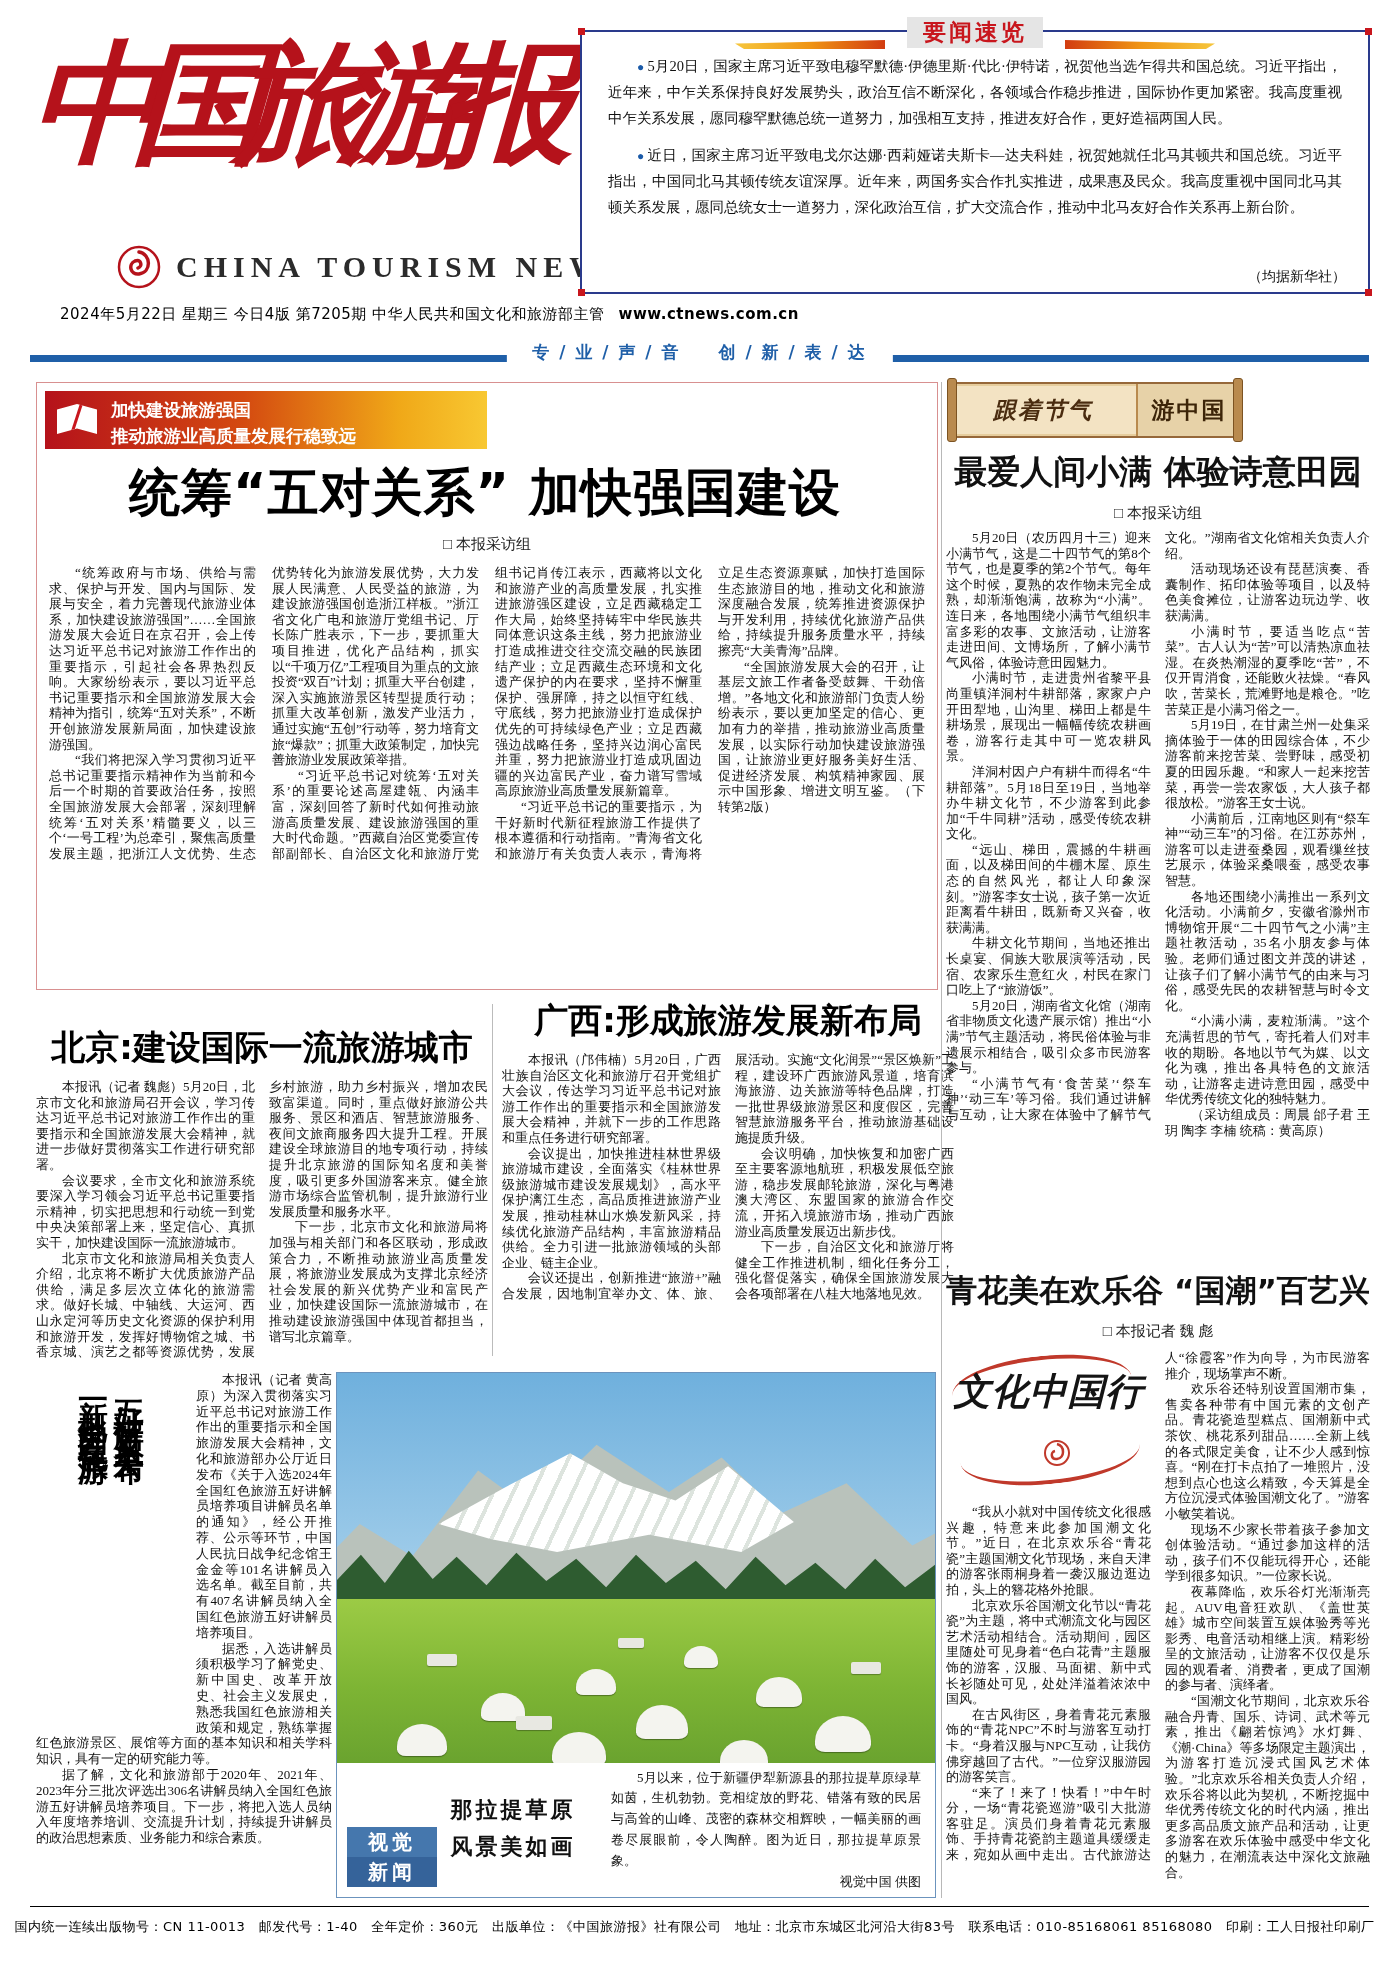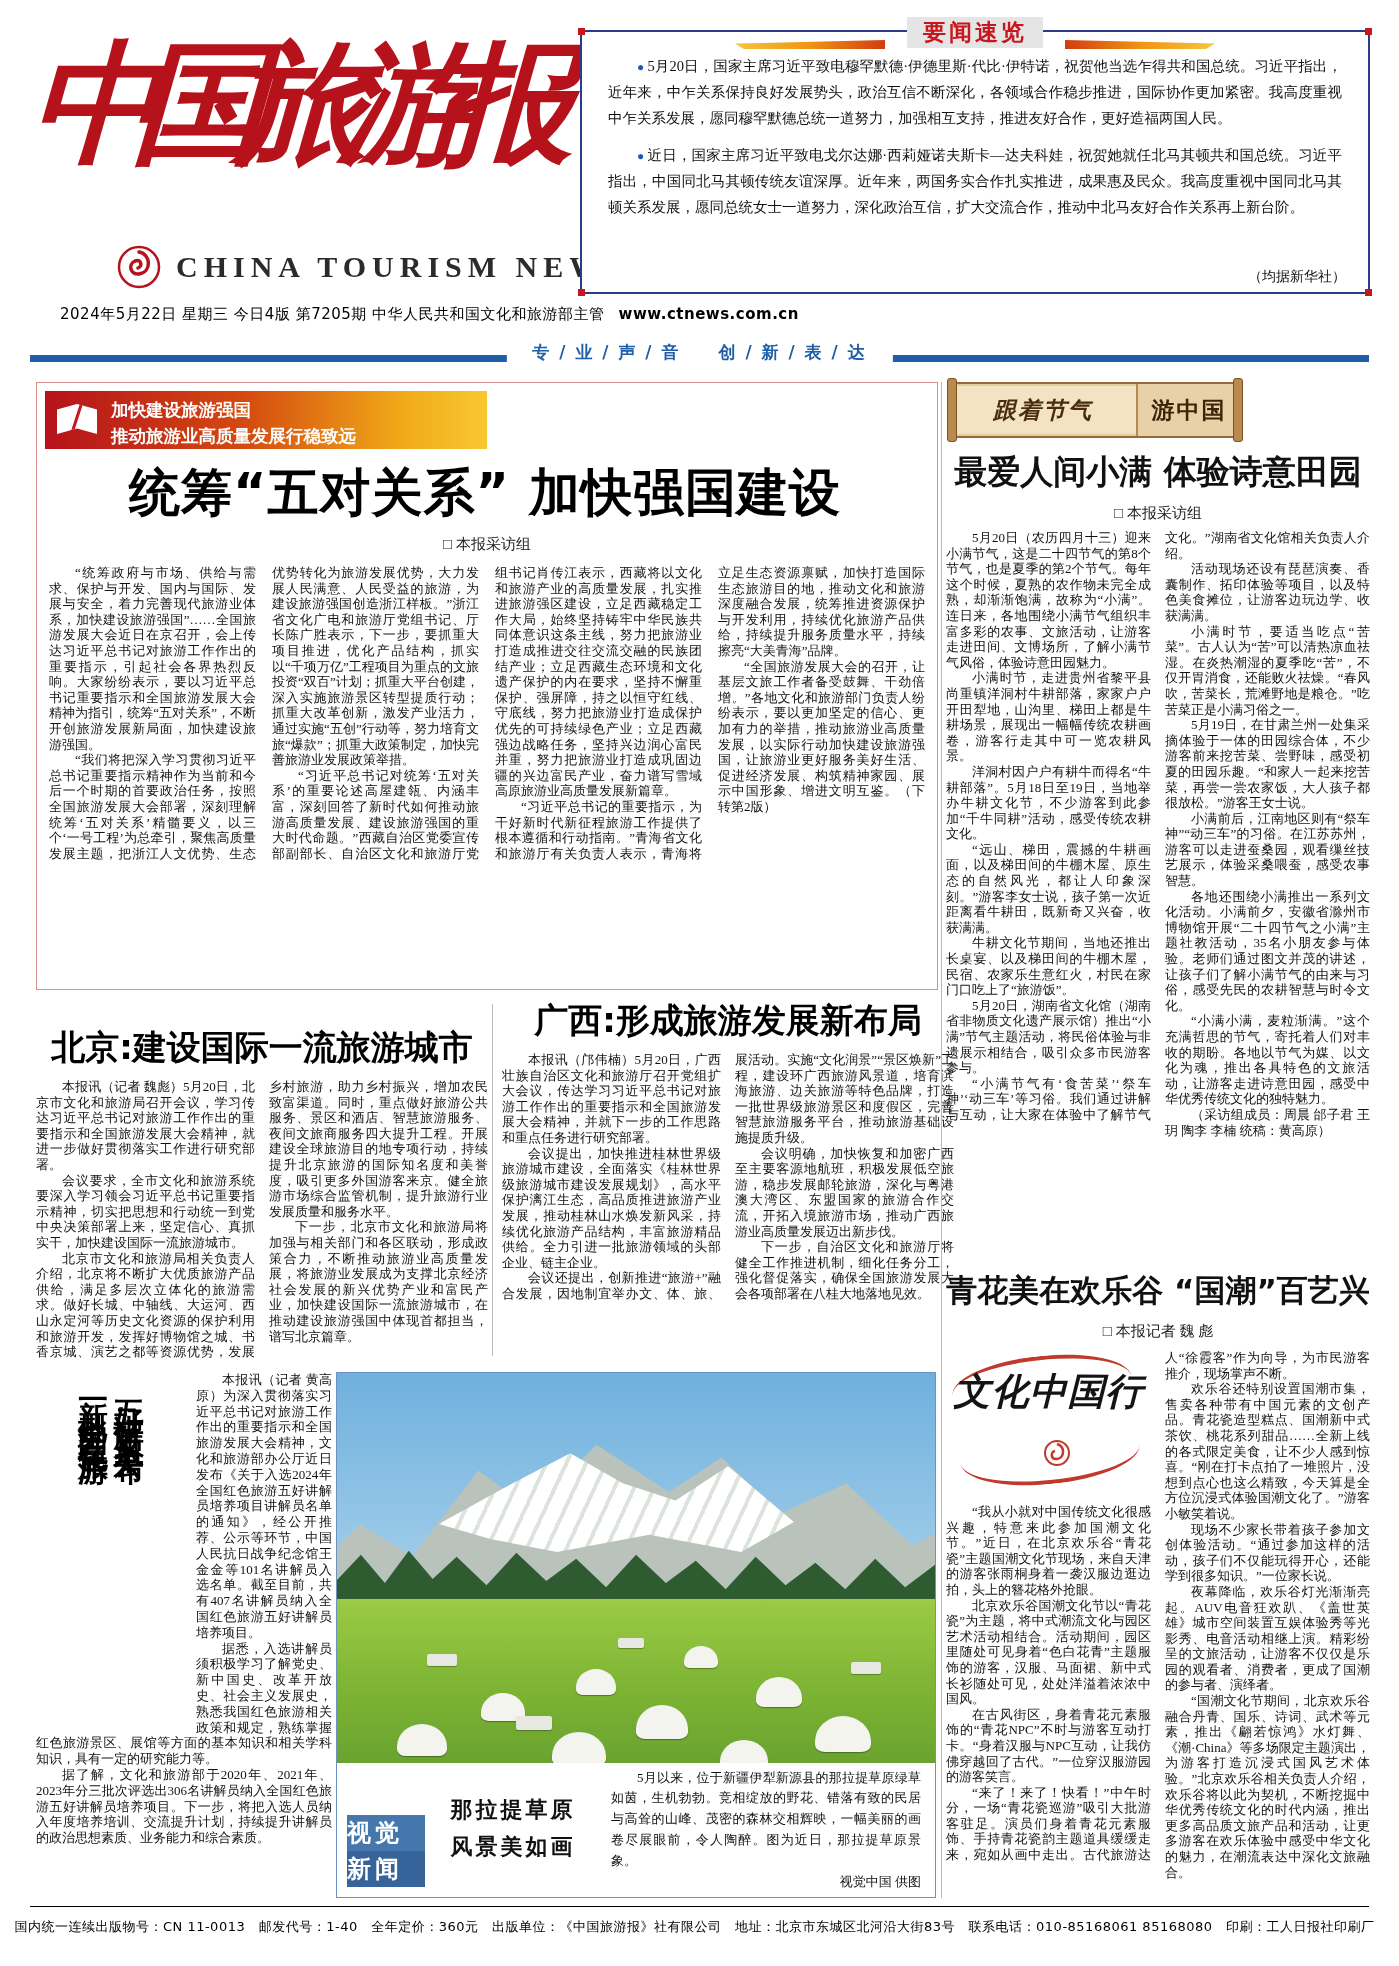--- a/index.html
+++ b/index.html
@@ -91,22 +91,22 @@
       clip-path:polygon(20% 45%,30% 28%,40% 12%,48% 26%,56% 34%,64% 18%,74% 44%,66% 58%,52% 50%,38% 58%,28% 52%);}
   .forest{position:absolute;left:0;top:44%;width:100%;height:26%;background:#2e5c30;
       clip-path:polygon(0 35%,4% 10%,8% 38%,12% 6%,16% 34%,20% 12%,25% 40%,30% 8%,35% 36%,40% 14%,45% 42%,50% 10%,55% 38%,60% 16%,65% 44%,70% 12%,75% 40%,80% 18%,85% 44%,90% 14%,95% 42%,100% 20%,100% 100%,0 100%);}
   .grass{position:absolute;left:0;top:58%;width:100%;height:42%;
       background:linear-gradient(#9ccb45,#7db434 55%,#6aa32f);}
   .yurt{position:absolute;background:#f4f4ef;border-radius:50% 50% 18% 18%/70% 70% 20% 20%;
       box-shadow:0 1px 1px rgba(0,0,0,.35);}
   .rv{position:absolute;background:#e8e8e2;border-radius:2px;box-shadow:0 1px 1px rgba(0,0,0,.3);}
   .caption{position:absolute;left:0;right:0;bottom:0;height:134px;background:#fff;display:flex;
            align-items:center;padding:6px 14px 6px 96px;gap:18px;}
-  .vis-badge{position:absolute;left:10px;bottom:10px;width:78px;text-align:left;
-             font-family:"DejaVu Sans",sans-serif;font-weight:bold;color:#fff;font-size:24px;line-height:1.5;}
+  .vis-badge{position:absolute;left:10px;bottom:10px;width:90px;text-align:center;
+             font-family:"DejaVu Sans",sans-serif;font-weight:bold;color:#fff;font-size:20px;line-height:1.5;}
   .vis-badge .b1{background:#4577ad;display:block;letter-spacing:4px;}
   .vis-badge .b2{background:#35639a;display:block;letter-spacing:4px;}
   .cap-title{flex:0 0 160px;text-align:center;font-family:Liberation Mono, monospace;
              font-weight:bold;font-size:22px;line-height:1.7;letter-spacing:3px;}
   .cap-text{flex:1;font-size:13px;line-height:1.6;text-align:justify;}
   .cap-text .cap-p{text-indent:2em;}
   .cap-credit{text-align:right;font-size:13px;}
 
   
   .vdiv-main{position:absolute;left:941px;top:382px;width:1px;height:1516px;background:#b8b8b8;}
@@ -271,21 +271,21 @@
     <span class="t2" data-name="badge-text-right">游中国</span>
     <span class="roll" data-name="scroll-roll-icon"></span>
   </div>
   <div class="xm-headline" data-name="xiaoman-headline">最爱人间小满 体验诗意田园</div>
   <div class="byline xm-byline" data-name="xiaoman-byline">□ 本报采访组</div>
   <div class="cols xm-body" data-name="xiaoman-body">
       <p data-name="paragraph">5月20日（农历四月十三）迎来小满节气，这是二十四节气的第8个节气，也是夏季的第2个节气。每年这个时候，夏熟的农作物未完全成熟，却渐渐饱满，故称为“小满”。连日来，各地围绕小满节气组织丰富多彩的农事、文旅活动，让游客走进田间、文博场所，了解小满节气风俗，体验诗意田园魅力。</p>
       <p data-name="paragraph">小满时节，走进贵州省黎平县尚重镇洋洞村牛耕部落，家家户户开田犁地，山沟里、梯田上都是牛耕场景，展现出一幅幅传统农耕画卷，游客行走其中可一览农耕风景。</p>
       <p data-name="paragraph">洋洞村因户户有耕牛而得名“牛耕部落”。5月18日至19日，当地举办牛耕文化节，不少游客到此参加“千牛同耕”活动，感受传统农耕文化。</p>
       <p data-name="paragraph">“远山、梯田，震撼的牛耕画面，以及梯田间的牛棚木屋、原生态的自然风光，都让人印象深刻。”游客李女士说，孩子第一次近距离看牛耕田，既新奇又兴奋，收获满满。</p>
-      <p data-name="paragraph">牛耕文化节期间，当地还推出长桌宴、以及梯田间的牛棚木屋，民宿、农家乐生意红火，村民在家门口吃上了“旅游饭”。</p>
+      <p data-name="paragraph">牛耕文化节期间，当地还推出长桌宴、侗族大歌展演等活动，民宿、农家乐生意红火，村民在家门口吃上了“旅游饭”。</p>
       <p data-name="paragraph">5月20日，湖南省文化馆（湖南省非物质文化遗产展示馆）推出“小满”节气主题活动，将民俗体验与非遗展示相结合，吸引众多市民游客参与。</p>
       <p data-name="paragraph">“小满节气有‘食苦菜’‘祭车神’‘动三车’等习俗。我们通过讲解与互动，让大家在体验中了解节气文化。”湖南省文化馆相关负责人介绍。</p>
       <p data-name="paragraph">活动现场还设有琵琶演奏、香囊制作、拓印体验等项目，以及特色美食摊位，让游客边玩边学、收获满满。</p>
       <p data-name="paragraph">小满时节，要适当吃点“苦菜”。古人认为“苦”可以清热凉血祛湿。在炎热潮湿的夏季吃“苦”，不仅开胃消食，还能败火祛燥。“春风吹，苦菜长，荒滩野地是粮仓。”吃苦菜正是小满习俗之一。</p>
       <p data-name="paragraph">5月19日，在甘肃兰州一处集采摘体验于一体的田园综合体，不少游客前来挖苦菜、尝野味，感受初夏的田园乐趣。“和家人一起来挖苦菜，再尝一尝农家饭，大人孩子都很放松。”游客王女士说。</p>
       <p data-name="paragraph">小满前后，江南地区则有“祭车神”“动三车”的习俗。在江苏苏州，游客可以走进蚕桑园，观看缫丝技艺展示，体验采桑喂蚕，感受农事智慧。</p>
       <p data-name="paragraph">各地还围绕小满推出一系列文化活动。小满前夕，安徽省滁州市博物馆开展“二十四节气之小满”主题社教活动，35名小朋友参与体验。老师们通过图文并茂的讲述，让孩子们了解小满节气的由来与习俗，感受先民的农耕智慧与时令文化。</p>
       <p data-name="paragraph">“小满小满，麦粒渐满。”这个充满哲思的节气，寄托着人们对丰收的期盼。各地以节气为媒、以文化为魂，推出各具特色的文旅活动，让游客走进诗意田园，感受中华优秀传统文化的独特魅力。</p>
       <p data-name="paragraph">（采访组成员：周晨 邰子君 王玥 陶李 李楠 统稿：黄高原）</p>
     </div>

